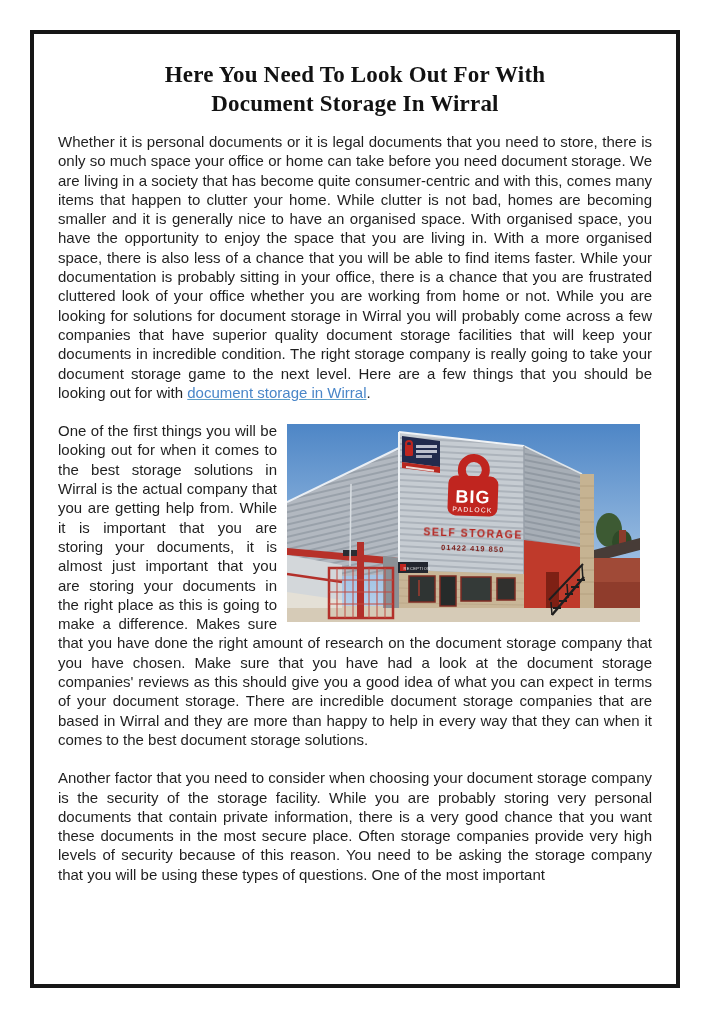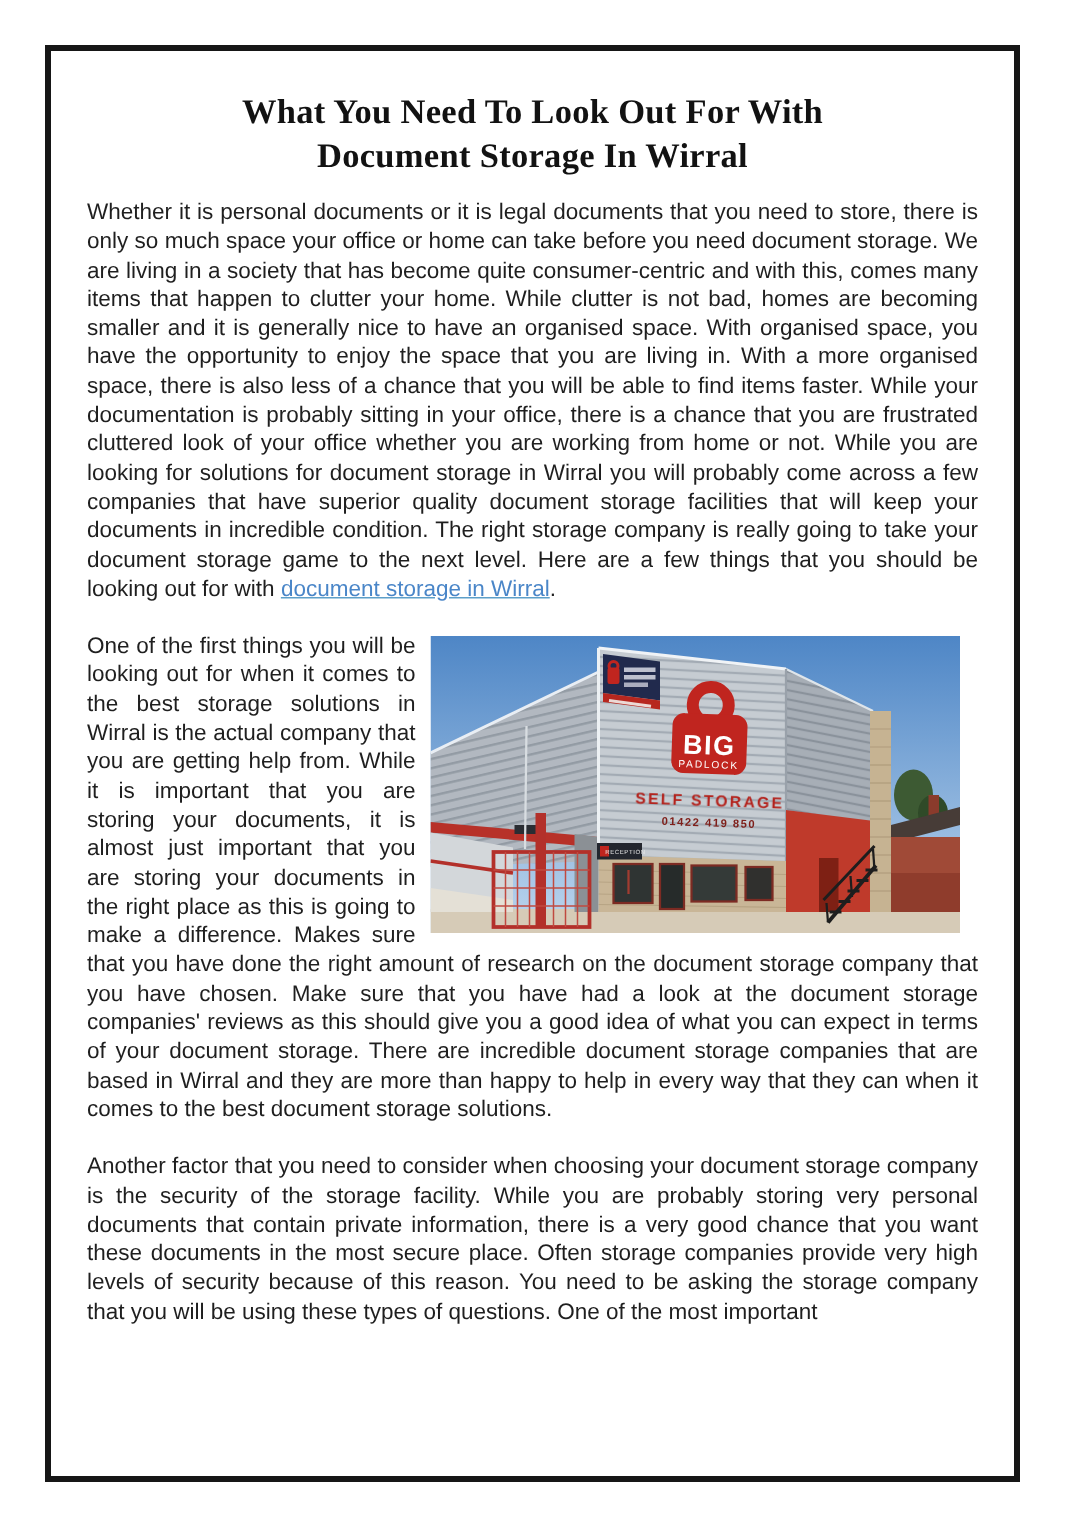--- a/index.html
+++ b/index.html
@@ -50,21 +50,21 @@
     display: block;
   }
   .photo-float svg { display: block; width: 353px; height: 198px; }
   .svg-label { font-family: "Liberation Sans", sans-serif; }
 </style>
 </head>
 <body>
 
 <div class="sheet">
   <h1 class="doc-title">
-    <span>What You Need To Look Out For With</span><br>
+    <span>Here You Need To Look Out For With</span><br>
     <span>Document Storage In Wirral</span>
   </h1>
 
   <div class="body-text">
     <p><span>Whether it is personal documents or it is legal documents that you need to store, there is only so much space your office or home can take before you need document storage. We are living in a society that has become quite consumer-centric and with this, comes many items that happen to clutter your home. While clutter is not bad, homes are becoming smaller and it is generally nice to have an organised space. With organised space, you have the opportunity to enjoy the space that you are living in. With a more organised space, there is also less of a chance that you will be able to find items faster. While your documentation is probably sitting in your office, there is a chance that you are frustrated cluttered look of your office whether you are working from home or not. While you are looking for solutions for document storage in Wirral you will probably come across a few companies that have superior quality document storage facilities that will keep your documents in incredible condition. The right storage company is really going to take your document storage game to the next level. Here are a few things that you should be looking out for with </span><a class="doc-link">document storage in Wirral</a><span>.</span></p>
 
     <p>
       <span class="photo-float">
         <svg viewBox="0 0 353 198" xmlns="http://www.w3.org/2000/svg">
           <defs>

